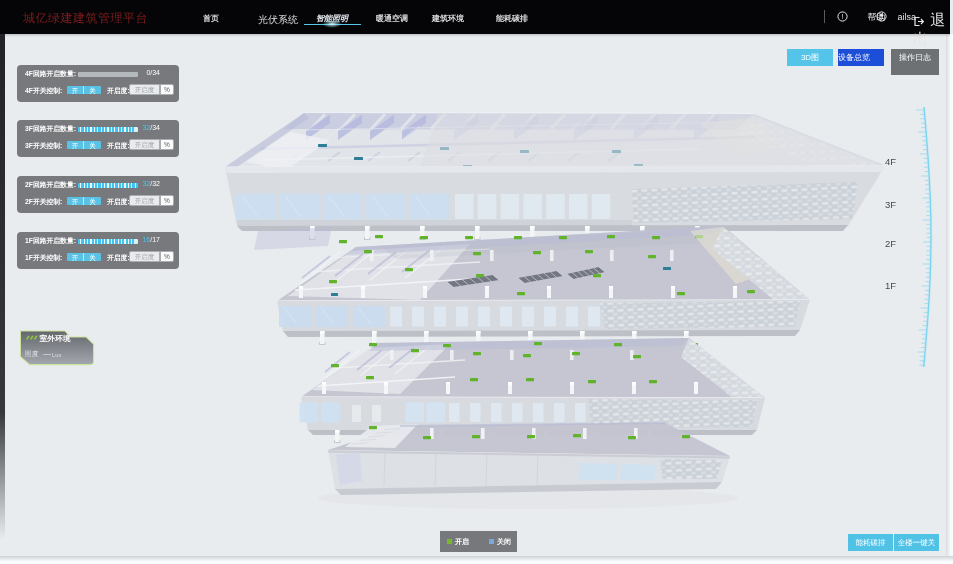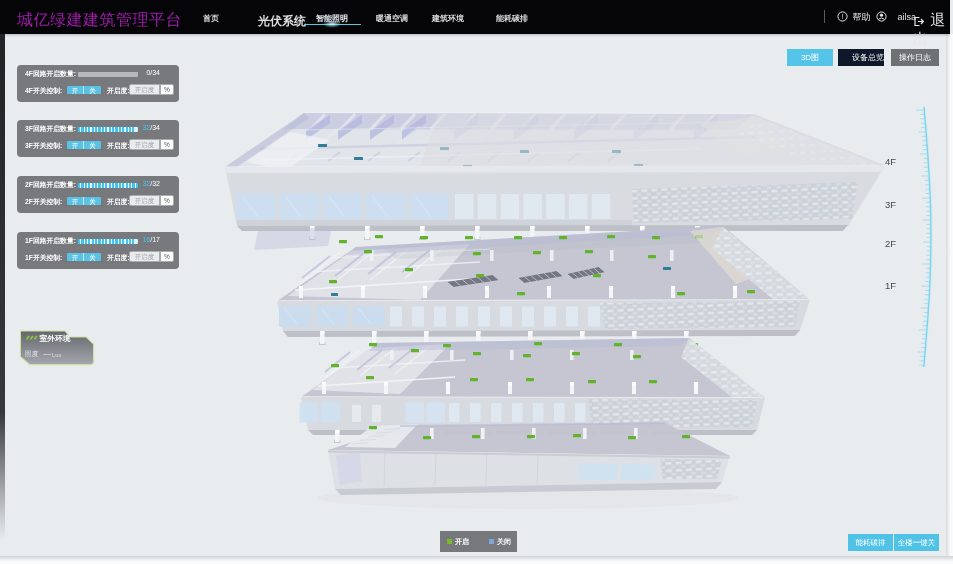--- a/index.html
+++ b/index.html
@@ -601,69 +601,69 @@
 <text x="885" y="208" font-size="9.5" fill="#46494d" font-family="Liberation Sans">3F</text>
 
 <text x="885" y="247" font-size="9.5" fill="#46494d" font-family="Liberation Sans">2F</text>
 
 <text x="885" y="289" font-size="9.5" fill="#46494d" font-family="Liberation Sans">1F</text>
 </svg>
 </div>
 
 <div class="abs" style="left:0;top:0;width:950px;height:34px;background:#050507;"></div>
 
-<div class="abs" style="left:17px;top:10px;color:#a21caf;font-size:16px;letter-spacing:0.5px;">城亿绿建建筑管理平台</div>
+<div class="abs" style="left:23px;top:10px;color:#7f1d1d;font-size:12px;letter-spacing:0.5px;">城亿绿建建筑管理平台</div>
 
 <div class="abs" style="left:203px;top:13px;color:#dcdcde;font-size:8px;font-weight:bold;">首页</div>
 
-<div class="abs" style="left:258px;top:13px;color:#dcdcde;font-size:12px;font-weight:bold;">光伏系统</div>
-
-<div class="abs" style="left:316px;top:13px;color:#e9eef5;font-size:8px;font-weight:bold;">智能照明</div>
+<div class="abs" style="left:258px;top:13px;color:#dcdcde;font-size:10px;font-weight:normal;">光伏系统</div>
+
+<div class="abs" style="left:316px;top:13px;color:#e9eef5;font-size:8px;font-weight:bold;font-style:italic;">智能照明</div>
 
 <div class="abs" style="left:304px;top:23.8px;width:57px;height:1.4px;background:#58c7e6;"></div>
 
 <div class="abs" style="left:322px;top:20px;width:20px;height:8px;background:radial-gradient(ellipse at center,rgba(220,248,255,0.95) 0%,rgba(150,225,245,0.35) 45%,rgba(150,225,245,0) 70%);"></div>
 
 <div class="abs" style="left:376px;top:13px;color:#dcdcde;font-size:8px;font-weight:bold;">暖通空调</div>
 
 <div class="abs" style="left:432px;top:13px;color:#dcdcde;font-size:8px;font-weight:bold;">建筑环境</div>
 
 <div class="abs" style="left:496px;top:13px;color:#dcdcde;font-size:8px;font-weight:bold;">能耗碳排</div>
 
 <div class="abs" style="left:824px;top:10px;width:1px;height:13px;background:#5a5a5e;"></div>
 
 <div class="abs" style="left:837px;top:11px;color:#e6e6e8;font-size:9px;">
  <svg width="11" height="11" viewBox="0 0 11 11" style="vertical-align:-2px">
       <circle cx="5.5" cy="5.5" r="4.6" fill="none" stroke="#e6e6e8" stroke-width="1"></circle>
       <text x="5.5" y="8" text-anchor="middle" font-size="7" fill="#e6e6e8" font-family="Liberation Sans">!</text>
     </svg>
- <span style="margin-left:2px;">帮助</span></div>
+ <span style="margin-left:17px;">帮助</span></div>
 
 <div class="abs" style="left:876px;top:11px;color:#e6e6e8;font-size:9px;">
  <svg width="11" height="11" viewBox="0 0 11 11" style="vertical-align:-2px">
       <circle cx="5.5" cy="5.5" r="4.6" fill="none" stroke="#e6e6e8" stroke-width="1"></circle>
       <circle cx="5.5" cy="4.2" r="1.6" fill="#e6e6e8"></circle>
       <path d="M2.6 8.3 Q5.5 5.6 8.4 8.3" fill="none" stroke="#e6e6e8" stroke-width="1"></path>
     </svg>
  <span style="margin-left:8px;">ailsa</span></div>
 
 <div class="abs" style="left:913px;top:11px;color:#e6e6e8;font-size:15px;">
  <svg width="11" height="11" viewBox="0 0 11 11" style="vertical-align:-2px">
       <path d="M6.5 1.5 H2 V9.5 H6.5" fill="none" stroke="#e6e6e8" stroke-width="1.2"></path>
       <path d="M5 5.5 H10 M8 3 L10.3 5.5 L8 8" fill="none" stroke="#e6e6e8" stroke-width="1.2"></path>
     </svg>
  <span style="margin-left:2px;">退出</span></div>
 
 <div class="abs" style="left:0;top:34px;width:950px;height:3px;background:linear-gradient(to bottom,rgba(50,50,55,0.22),rgba(50,50,55,0));"></div>
 
 <div class="abs" style="left:787px;top:49px;width:46px;height:17px;background:#55c4e9;color:#fff;font-size:8px;text-align:center;line-height:17px;">3D图</div>
 
-<div class="abs" style="left:838px;top:49px;width:46px;height:17px;background:#0f172a;color:#fff;font-size:8px;text-align:right;line-height:17px;">设备总览</div>
-
-<div class="abs" style="left:891px;top:49px;width:48px;height:17px;background:#6e7174;color:#fff;font-size:8px;text-align:center;line-height:17px;">操作日志</div>
+<div class="abs" style="left:838px;top:49px;width:46px;height:17px;background:#1d4ed8;color:#fff;font-size:8px;text-align:left;line-height:17px;">设备总览</div>
+
+<div class="abs" style="left:891px;top:49px;width:48px;height:26px;background:#6e7174;color:#fff;font-size:8px;text-align:center;line-height:17px;">操作日志</div>
 
 <div class="abs" style="left:17px;top:65px;width:162px;height:37px;background:#77797d;border-radius:4px;">
 
   <div class="abs" style="left:8px;top:4px;color:#fff;font-size:6.8px;font-weight:bold;">4F回路开启数量:</div>
 
   <div class="abs" style="left:61px;top:7px;width:60px;height:5px;background:#b4b9be;border-radius:1px;"></div>
 
   <div class="abs" style="left:103px;top:4px;width:40px;text-align:right;color:#fff;font-size:7px;">0/34</div>
 
   <div class="abs" style="left:8px;top:21px;color:#fff;font-size:6.8px;font-weight:bold;">4F开关控制:</div>

